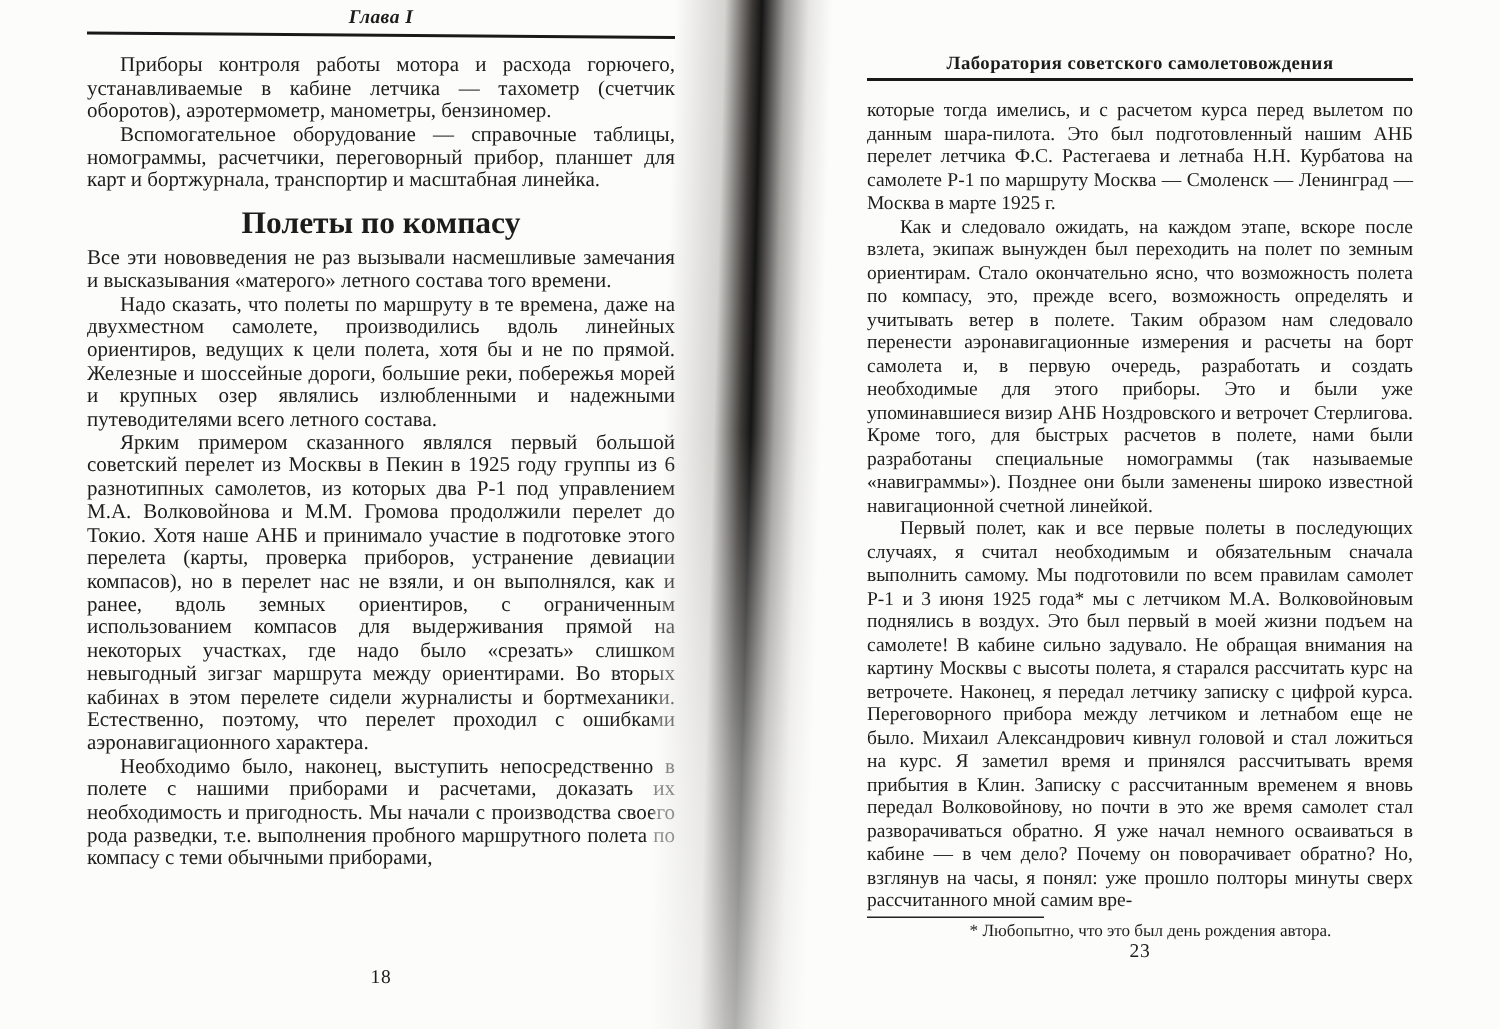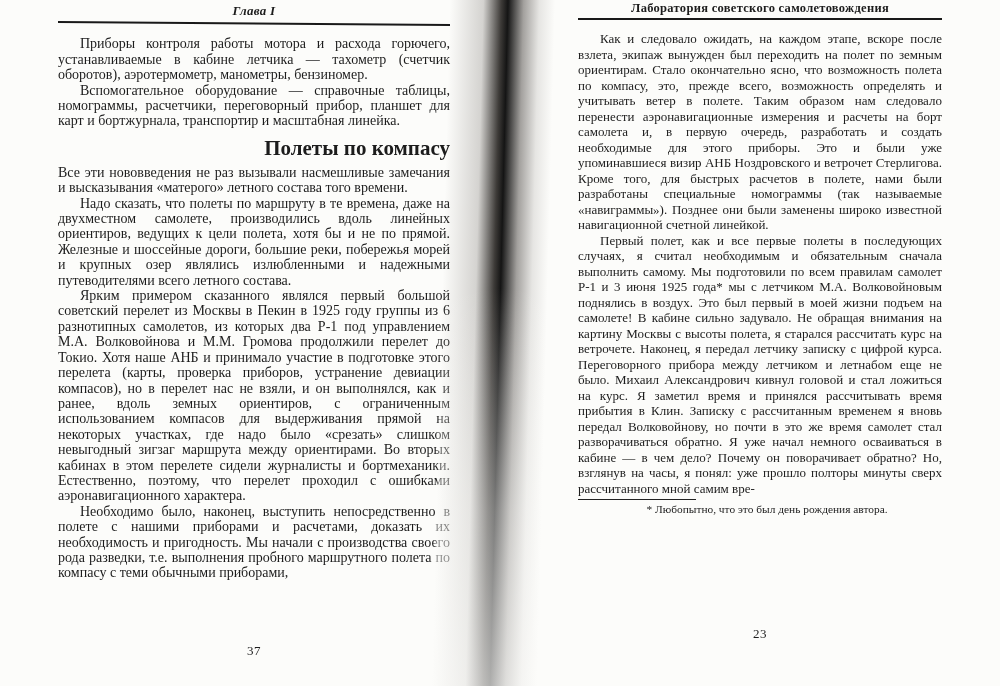--- a/index.html
+++ b/index.html
@@ -19,34 +19,34 @@
 
   .running-head {
     text-align: center;
     font-weight: bold;
     font-size: 13px;
     letter-spacing: 0.3px;
     padding-top: 3px;
     line-height: 16px;
   }
   .page.left .running-head { font-style: italic; }
-  .page.right .running-head { padding-top: 0; font-size: 12.5px; }
+  .page.right .running-head { padding-top: 34px; font-size: 12.5px; }
 
   .head-rule { height: 2.4px; background: #191919; margin-top: 2px; }
   .page.left .head-rule { transform: rotate(0.45deg); transform-origin: 0 50%; }
 
   .body-text { text-align: justify; }
   .page.left  .body-text { margin-top: 13px; font-size: 14px;  line-height: 15.4px; }
   .page.right .body-text { margin-top: 11px; font-size: 13px;  line-height: 15.5px; }
 
   .body-text p { margin: 0; text-indent: 22px; }
   .body-text p.noindent { text-indent: 0; }
 
   .section-heading {
-    text-align: right;
+    text-align: center;
     font-weight: bold;
     font-size: 21px;
     line-height: 25px;
     margin: 7px 0 4px 0;
   }
 
   .footnote-rule {
     width: 118px;
     height: 0;
     border-top: 1.3px solid #222;
@@ -107,28 +107,29 @@
       <p>Вспомогательное оборудование — справочные таблицы, номограммы, расчетчики, переговорный прибор, планшет для карт и бортжурнала, транспортир и масштабная линейка.</p>
 
       <div class="section-heading">Полеты по компасу</div>
 
       <p class="noindent">Все эти нововведения не раз вызывали насмешливые замечания и высказывания «матерого» летного состава того времени.</p>
       <p>Надо сказать, что полеты по маршруту в те времена, даже на двухместном самолете, производились вдоль линейных ориентиров, ведущих к цели полета, хотя бы и не по прямой. Железные и шоссейные дороги, большие реки, побережья морей и крупных озер являлись излюбленными и надежными путеводителями всего летного состава.</p>
       <p>Ярким примером сказанного являлся первый большой советский перелет из Москвы в Пекин в 1925 году группы из 6 разнотипных самолетов, из которых два Р-1 под управлением М.А. Волковойнова и М.М. Громова продолжили перелет до Токио. Хотя наше АНБ и принимало участие в подготовке этого перелета (карты, проверка приборов, устранение девиации компасов), но в перелет нас не взяли, и он выполнялся, как и ранее, вдоль земных ориентиров, с ограниченным использованием компасов для выдерживания прямой на некоторых участках, где надо было «срезать» слишком невыгодный зигзаг маршрута между ориентирами. Во вторых кабинах в этом перелете сидели журналисты и бортмеханики. Естественно, поэтому, что перелет проходил с ошибками аэронавигационного характера.</p>
       <p>Необходимо было, наконец, выступить непосредственно в полете с нашими приборами и расчетами, доказать их необходимость и пригодность. Мы начали с производства своего рода разведки, т.е. выполнения пробного маршрутного полета по компасу с теми обычными приборами,</p>
     </div>
 
-    <div class="page-number">37</div>
+    <div class="page-number">18</div>
   </div>
 
   <div class="page right">
     <div class="running-head">Лаборатория советского самолетовождения</div>
     <div class="head-rule"></div>
 
     <div class="body-text">
+      <p class="noindent">которые тогда имелись, и с расчетом курса перед вылетом по данным шара-пилота. Это был подготовленный нашим АНБ перелет летчика Ф.С. Растегаева и летнаба Н.Н. Курбатова на самолете Р-1 по маршруту Москва — Смоленск — Ленинград — Москва в марте 1925 г.</p>
       <p>Как и следовало ожидать, на каждом этапе, вскоре после взлета, экипаж вынужден был переходить на полет по земным ориентирам. Стало окончательно ясно, что возможность полета по компасу, это, прежде всего, возможность определять и учитывать ветер в полете. Таким образом нам следовало перенести аэронавигационные измерения и расчеты на борт самолета и, в первую очередь, разработать и создать необходимые для этого приборы. Это и были уже упоминавшиеся визир АНБ Ноздровского и ветрочет Стерлигова. Кроме того, для быстрых расчетов в полете, нами были разработаны специальные номограммы (так называемые «навиграммы»). Позднее они были заменены широко известной навигационной счетной линейкой.</p>
       <p>Первый полет, как и все первые полеты в последующих случаях, я считал необходимым и обязательным сначала выполнить самому. Мы подготовили по всем правилам самолет Р-1 и 3 июня 1925 года* мы с летчиком М.А. Волковойновым поднялись в воздух. Это был первый в моей жизни подъем на самолете! В кабине сильно задувало. Не обращая внимания на картину Москвы с высоты полета, я старался рассчитать курс на ветрочете. Наконец, я передал летчику записку с цифрой курса. Переговорного прибора между летчиком и летнабом еще не было. Михаил Александрович кивнул головой и стал ложиться на курс. Я заметил время и принялся рассчитывать время прибытия в Клин. Записку с рассчитанным временем я вновь передал Волковойнову, но почти в это же время самолет стал разворачиваться обратно. Я уже начал немного осваиваться в кабине — в чем дело? Почему он поворачивает обратно? Но, взглянув на часы, я понял: уже прошло полторы минуты сверх  рассчитанного мной самим вре-</p>
 
       <div class="footnote-rule"></div>
       <div class="footnote">* Любопытно, что это был день рождения автора.</div>
     </div>
 
     <div class="page-number">23</div>
   </div>
 

